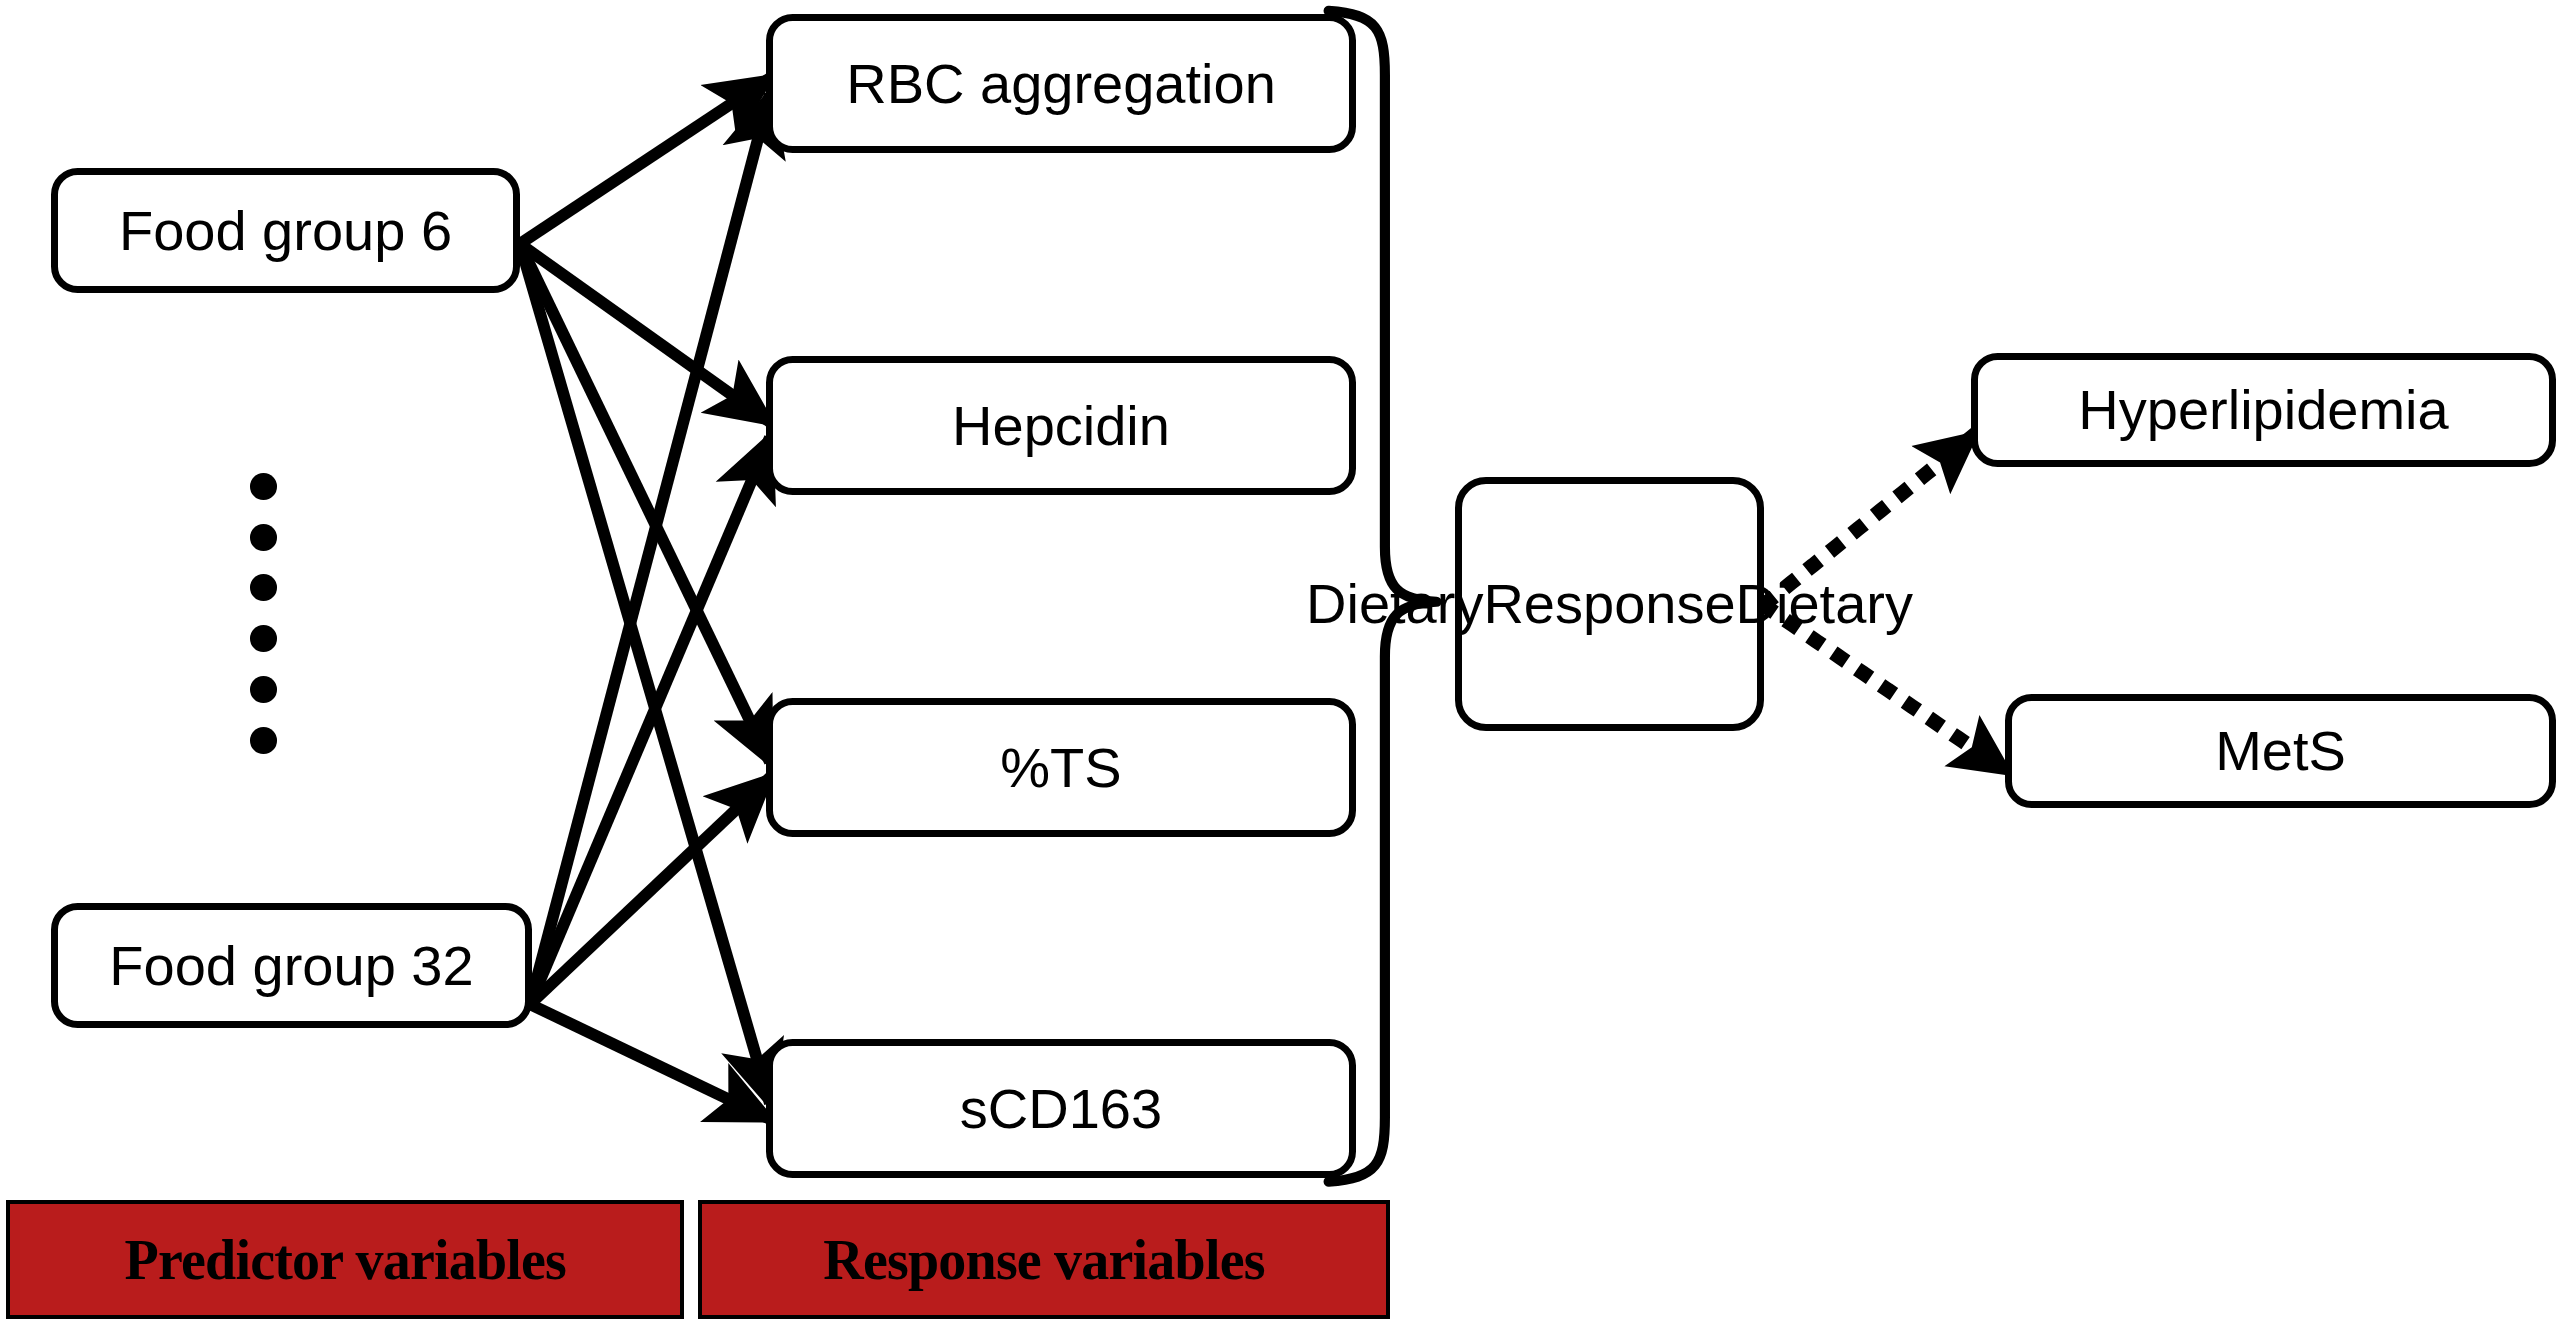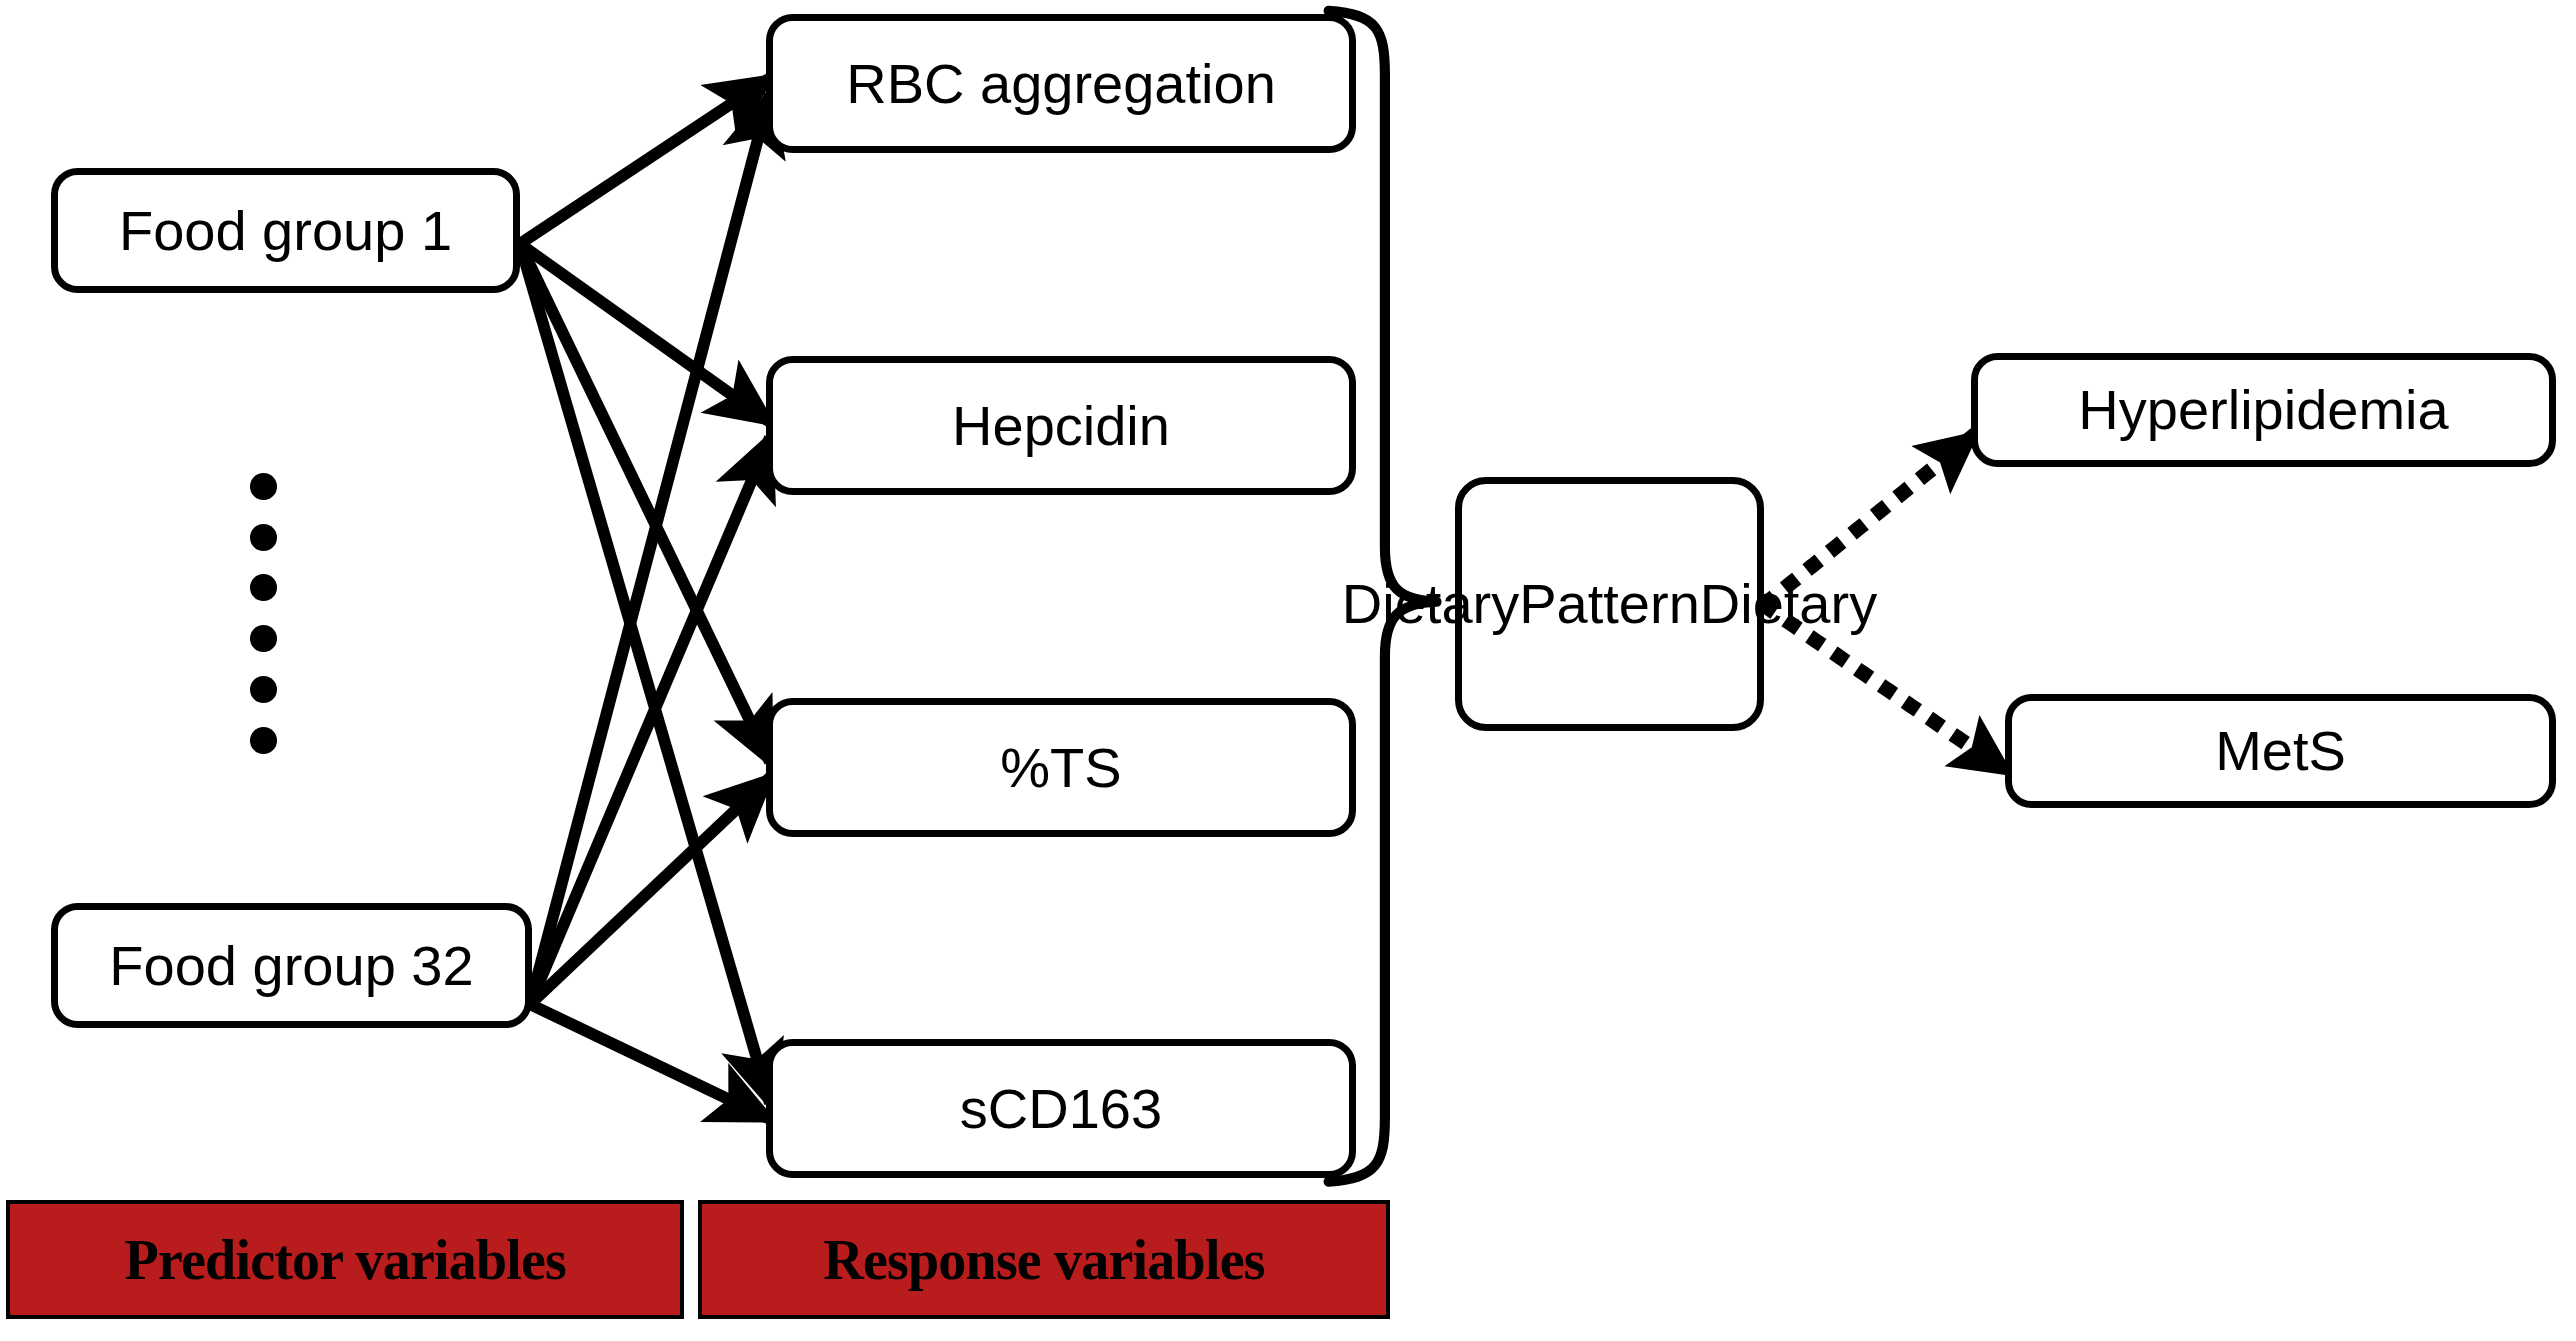--- a/index.html
+++ b/index.html
@@ -106,21 +106,21 @@
              L 1772 1430
              C 1772 1488, 1762 1508, 1700 1512" stroke="#000000" stroke-width="13" fill="none" stroke-linecap="round" stroke-linejoin="round"></path>
 
     <g stroke="#000000" stroke-width="19" fill="none" stroke-dasharray="1 36" stroke-linecap="square" marker-end="url(#arrow-dotted)">
       <line x1="2262" y1="770" x2="2522" y2="560"></line>
       <line x1="2262" y1="778" x2="2565" y2="985"></line>
     </g>
   </svg>
 
   <div class="node" style="left:51px; top:168px; width:469px; height:125px;">
-    <span>Food group 1</span>
+    <span>Food group 6</span>
   </div>
 
   <div class="node" style="left:51px; top:903px; width:481px; height:125px;text-align:right;">
     <span>Food group 32</span>
   </div>
 
   <div>
     <span class="ellipsis-dot" style="left:250px; top:473px;"></span>
     <span class="ellipsis-dot" style="left:250px; top:524px;"></span>
     <span class="ellipsis-dot" style="left:250px; top:574px;"></span>
@@ -140,21 +140,21 @@
   <div class="node" style="left:766px; top:698px; width:590px; height:139px;">
     <span>%TS</span>
   </div>
 
   <div class="node" style="left:766px; top:1039px; width:590px; height:139px;">
     <span>sCD163</span>
   </div>
 
   <div class="node multiline" style="left:1455px; top:477px; width:309px; height:254px; border-radius:31px;">
     <span>Dietary</span>
-    <span>Pattern</span>
+    <span>Response</span>
     <span>Dietary</span>
   </div>
 
   <div class="node" style="left:1971px; top:353px; width:585px; height:114px;">
     <span>Hyperlipidemia</span>
   </div>
 
   <div class="node" style="left:2005px; top:694px; width:551px; height:114px;">
     <span>MetS</span>
   </div>

